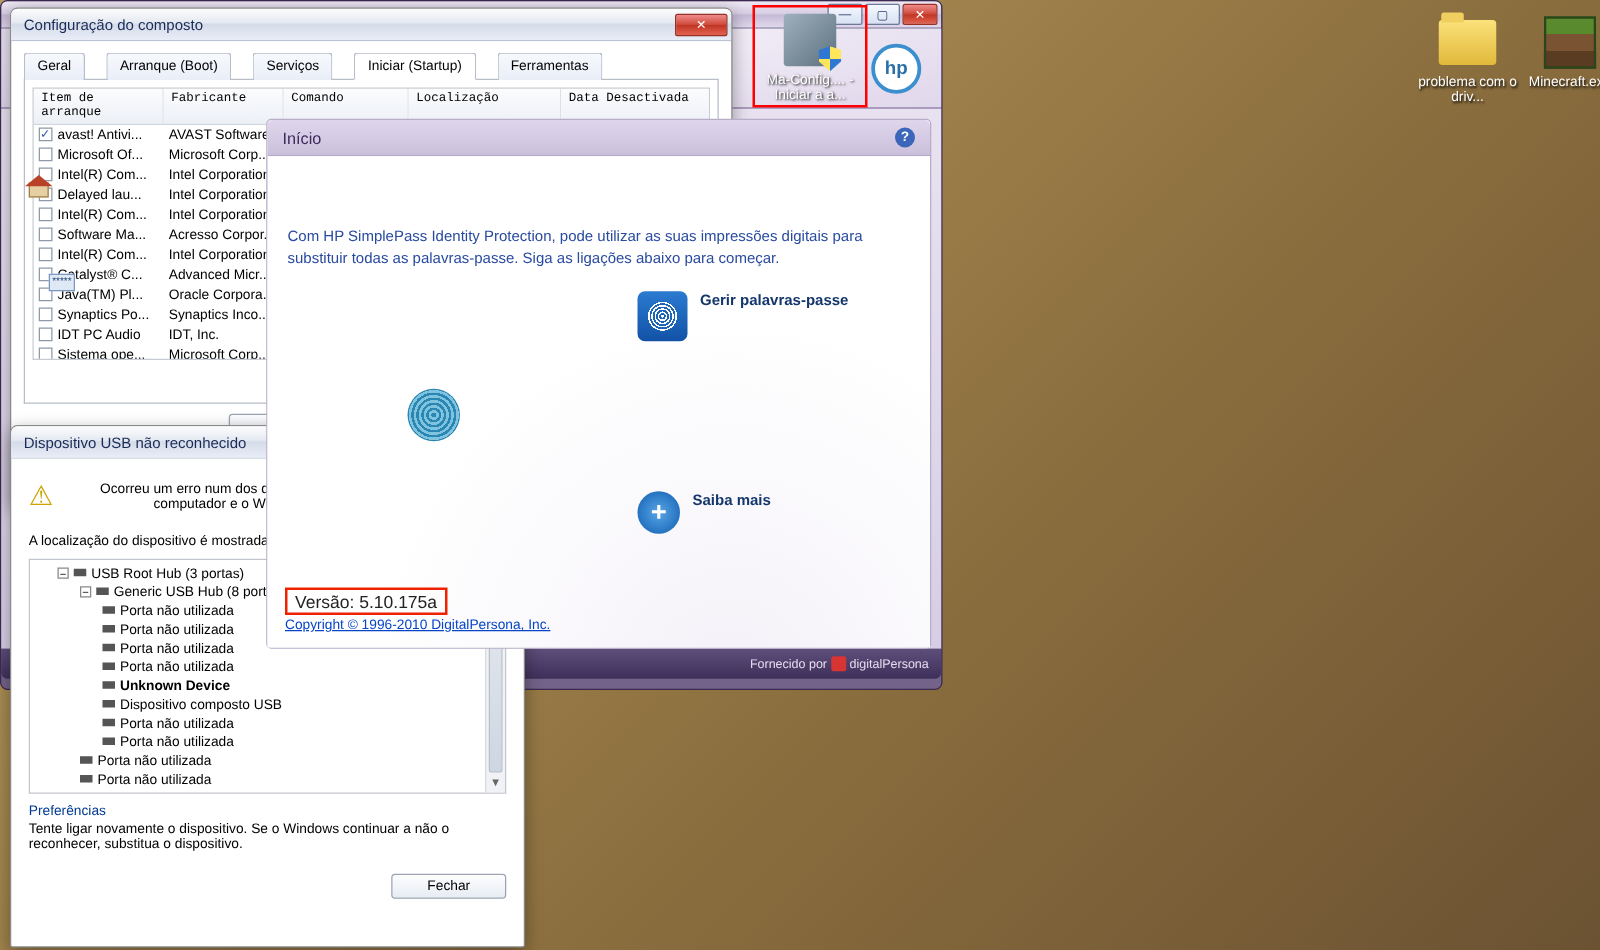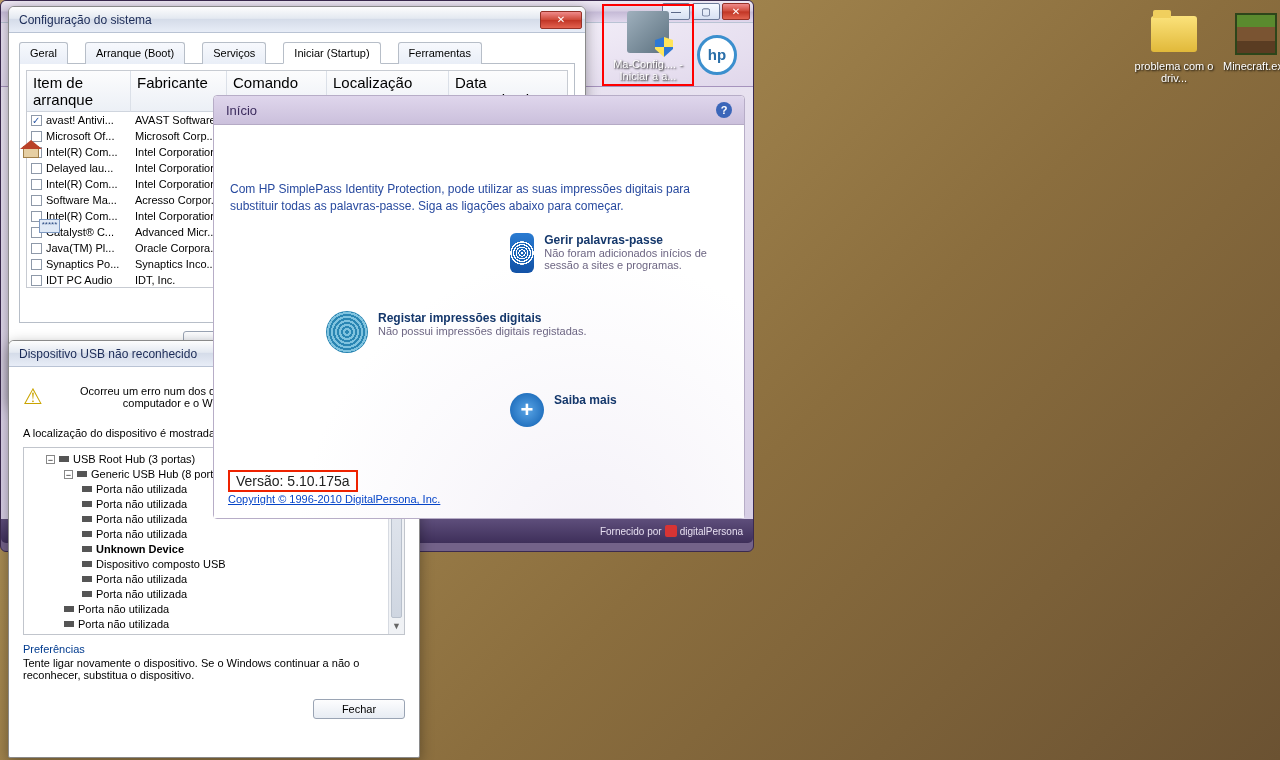--- a/index.html
+++ b/index.html
@@ -20,21 +20,21 @@
   .winbtn.single { width:42px; }
 
   
   #msconfig { left:8px; top:6px; width:578px; height:398px; }
   #msconfig .body { padding:8px 10px 10px; }
   .tabbar { display:flex; gap:17px; border-bottom:1px solid #b7bec8; }
   .tab { padding:4px 10px; border:1px solid #b7bec8; border-bottom:none; background:linear-gradient(#f7f9fd,#e9eef7); font-size:11px; position:relative; top:1px; border-radius:3px 3px 0 0; cursor:default;}
   .tab.active { background:#fff; font-weight:400; border-bottom:1px solid #fff;}
   .grid { border:1px solid #c7cbd2; height:218px; overflow:hidden; font-size:11px; }
   .grid-head, .grid-row { display:grid; grid-template-columns: 104px 96px 100px 122px 120px; }
-  .grid-head > div { border-right:1px solid #dbe0e8; padding:3px 6px; background:linear-gradient(#fcfcfd,#ecf0f6); font-size:15px; border-bottom:1px solid #cfd5de;}
+  .grid-head > div { border-right:1px solid #dbe0e8; padding:3px 6px; background:linear-gradient(#fcfcfd,#ecf0f6); font-size:10px; border-bottom:1px solid #cfd5de;font-family:Liberation Mono, monospace;}
   .grid-row > div { padding:1px 4px; white-space:nowrap; overflow:hidden; text-overflow:ellipsis; font-size:11px; height:16px; line-height:15px;}
   .grid-row:nth-child(odd){ background:#fff;}
   .cb { display:inline-block; width:11px; height:11px; border:1px solid #8e99a9; margin-right:4px; vertical-align:-2px; position:relative;}
   .cb.checked::after{content:"✓"; position:absolute; font-size:10px; left:0; top:-3px; color:#2b57a4;}
   .btnrow { display:flex; justify-content:flex-end; gap:8px; padding-top:8px;}
   .btn { padding:3px 16px; border:1px solid #9aa4b4; background:linear-gradient(#fdfdfe,#e7ecf3); border-radius:3px; font-size:11px; min-width:92px; text-align:center;}
   .btn.dis { color:#9a9a9a; }
   .tab-content { border:1px solid #b7bec8; border-top:none; padding:6px;}
 
   
@@ -130,21 +130,21 @@
 </div>
 <div class="desktop-icon" style="left:1210px; top:10px;">
   <div class="ico">
       <div class="mc-ico"></div>
     </div>
   <div class="lbl">Minecraft.exe</div>
 </div>
 
 <div class="window" id="msconfig">
   <div class="titlebar">
-    <span>Configuração do sistema</span>
+    <span>Configuração do composto</span>
     <span class="spacer"></span>
     <span class="winbtn single close">✕</span>
   </div>
   <div class="body">
     <div class="tabbar">
       <div class="tab">Geral</div>
       <div class="tab">Arranque (Boot)</div>
       <div class="tab">Serviços</div>
       <div class="tab active">Iniciar (Startup)</div>
       <div class="tab">Ferramentas</div>
@@ -364,25 +364,24 @@
         <span>Início</span>
         <span class="helpico">?</span>
       </div>
       <div class="cnt">
         <div style="line-height:1.4;">Com HP SimplePass Identity Protection, pode utilizar as suas impressões digitais para substituir todas as palavras-passe. Siga as ligações abaixo para começar.</div>
 
         <div class="hp-card" style="margin-left:280px; margin-top:18px;">
           <div class="fpblue">
               <div class="inner"></div>
             </div>
-          <div class="txt"><b>Gerir palavras-passe</b><div>Não foram adicionados inícios de sessão a sites e programas.</div></div>
+          <div class="txt"><b>Gerir palavras-passe</b></div>
         </div>
         <div class="hp-card" style="margin-left:96px;margin-top:38px;">
           <div class="fp-swirl"></div>
-          <div class="txt"><b>Registar impressões digitais</b><div>Não possui impressões digitais registadas.</div></div>
         </div>
         <div class="hp-card" style="margin-left:280px;margin-top:40px;">
           <div class="plusico">+</div>
           <div class="txt"><b>Saiba mais</b></div>
         </div>
 
         <div style="position:absolute; left:14px; bottom:12px;">
           <span class="versionbox">Versão: 5.10.175a</span><br>
           <a class="copylink">Copyright © 1996-2010 DigitalPersona, Inc.</a>
         </div>

